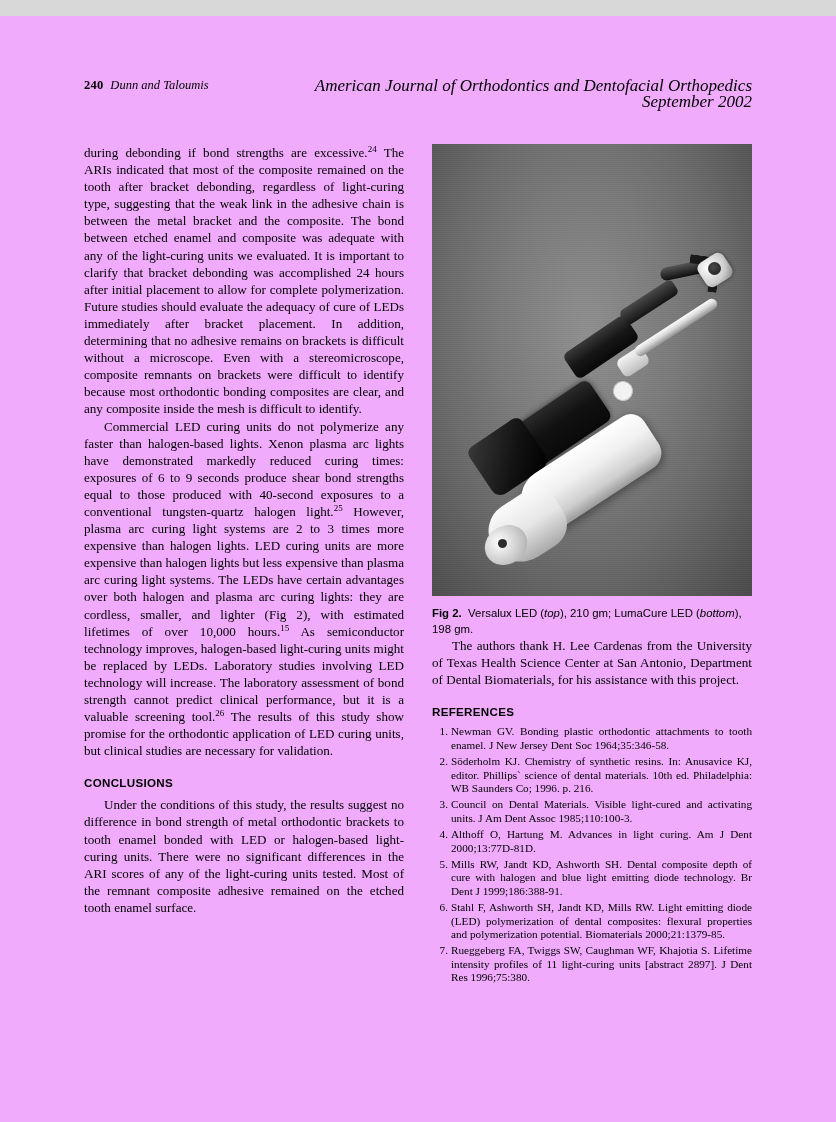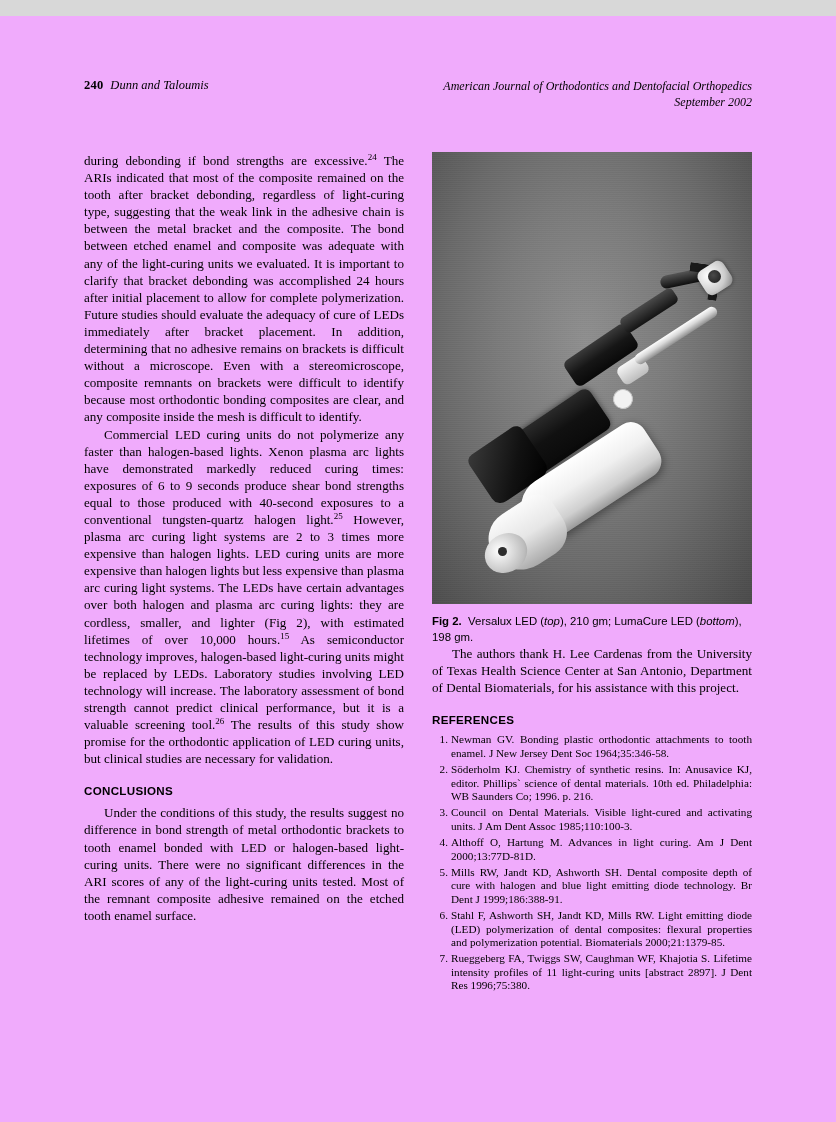--- a/index.html
+++ b/index.html
@@ -44,33 +44,33 @@
   }
   .runhead-left .authors {
     font-style: italic;
   }
   .runhead-right {
     position: absolute;
     right: 0;
     top: 0;
     text-align: right;
     font-style: italic;
-    font-size: 12px;
+    font-size: 17px;
     line-height: 16px;
   }
   
   .columns {
     position: absolute;
     top: 62px;
     left: 0;
     width: 668px;
   }
   .col {
     position: absolute;
-    top: 12px;
+    top: 4px;
     width: 320px;
   }
   .col-left { left: 0; }
   .col-right { left: 348px; }
 
   p.body {
     margin: 0;
     font-size: 13.1px;
     line-height: 17.1px;
     text-align: justify;

